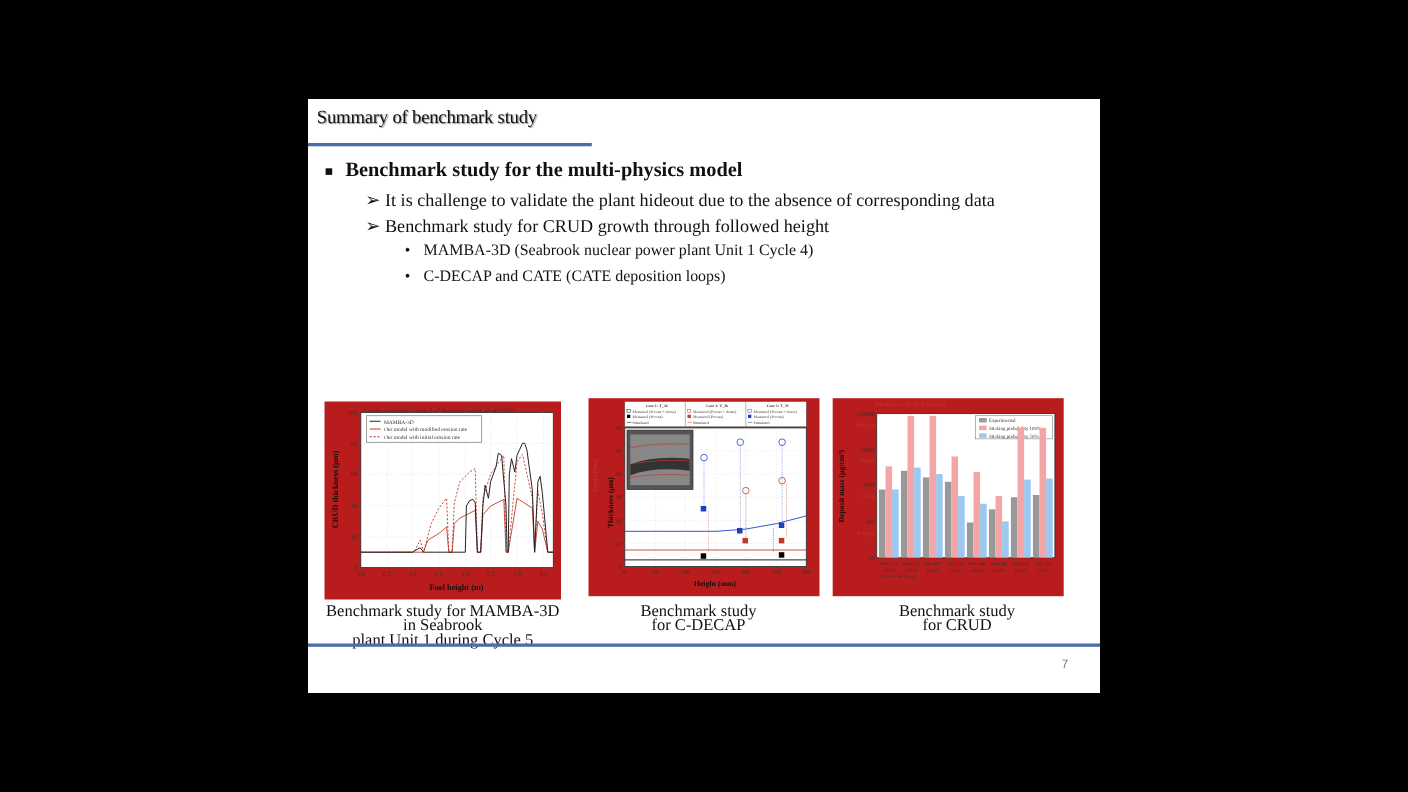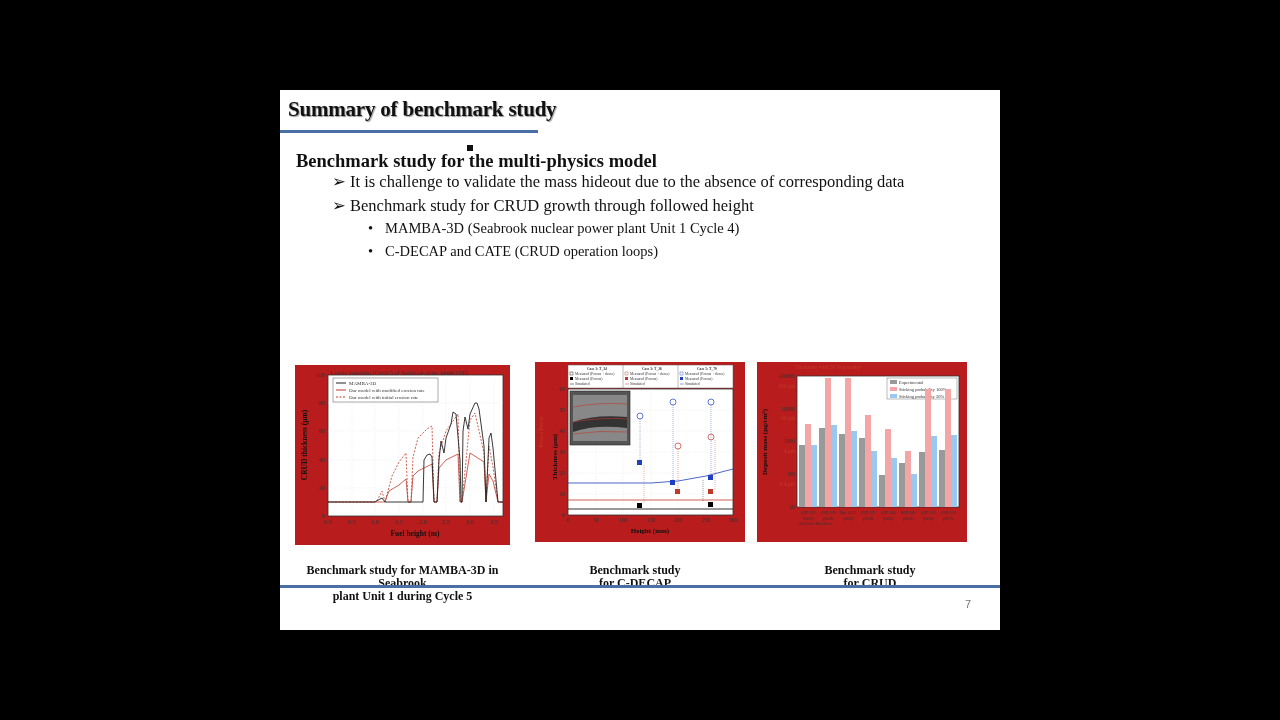--- a/index.html
+++ b/index.html
@@ -1,59 +1,59 @@
 <!DOCTYPE html>
 <html><head>
 <meta charset="utf-8">
 <style>
   html, body { margin:0; padding:0; background:#000; width:1280px; height:720px; overflow:hidden; }
   body { position:relative; font-family:"Liberation Serif", serif; }
   .slide { position:absolute; left:280px; top:90px; width:720px; height:540px; background:#fff; overflow:hidden; }
-  .title { position:absolute; left:8px; top:7px; font-size:21px; font-weight:bold; color:#111; text-shadow:1px 1px 1px #999; letter-spacing:-0.2px; }
+  .title { position:absolute; left:8px; top:7px; font-size:17px; font-weight:normal; color:#111; text-shadow:1px 1px 1px #999; letter-spacing:-0.2px; }
   .title-rule { position:absolute; left:0; top:40px; width:258px; height:3px; background:#4a6fa5; }
-  .b1 { position:absolute; left:16px; top:55px; font-size:18.5px; font-weight:bold; color:#111; display:flex; align-items:center;flex-direction:column; }
+  .b1 { position:absolute; left:16px; top:55px; font-size:18.5px; font-weight:bold; color:#111; display:flex; align-items:center; }
   .b1 .sq { width:6px; height:6px; background:#111; margin-right:12px; }
   .b2 { position:absolute; left:52px; font-size:16.5px; color:#111; display:flex; }
   .b2 .arr { width:14px; margin-right:4px; }
   .b3 { position:absolute; left:88px; font-size:14.5px; color:#111; display:flex; }
   .b3 .dot { margin-right:12px; }
   .chart { position:absolute; background:#b91c1c; }
-  .caption { position:absolute; font-size:12px; font-weight:bold; text-align:center; color:#111; line-height:13px;margin-top:14px; }
+  .caption { position:absolute; font-size:15px; font-weight:normal; text-align:center; color:#111; line-height:13px; }
   .bottom-rule { position:absolute; left:0; top:495px; width:720px; height:3px; background:#4a6fa5; }
   .pagenum { position:absolute; left:685px; top:508px; font-size:11px; color:#777; font-family:"Liberation Sans", sans-serif; }
   svg text { font-family:"Liberation Serif", serif; }
 </style>
 </head>
 <body>
 
 <div class="slide">
   <div class="title">Summary of benchmark study</div>
   <div class="title-rule"></div>
 
   <div class="b1">
     <span class="sq"></span>
     <span>Benchmark study for the multi-physics model</span>
   </div>
 
   <div class="b2" style="top:82px;">
     <span class="arr">➢</span>
-    <span>It is challenge to validate the mass hideout due to the absence of corresponding data</span>
+    <span>It is challenge to validate the plant hideout due to the absence of corresponding data</span>
   </div>
   <div class="b2" style="top:106px;">
     <span class="arr">➢</span>
     <span>Benchmark study for CRUD growth through followed height</span>
   </div>
 
   <div class="b3" style="top:130px;">
     <span class="dot">•</span>
     <span>MAMBA-3D (Seabrook nuclear power plant Unit 1 Cycle 4)</span>
   </div>
   <div class="b3" style="top:153px;">
     <span class="dot">•</span>
-    <span>C-DECAP and CATE (CRUD operation loops)</span>
+    <span>C-DECAP and CATE (CATE deposition loops)</span>
   </div>
 
   <div class="chart" style="left:15px; top:275px; width:215px; height:180px;">
     <svg width="215" height="180" viewBox="0 0 215 180">
       <text x="35" y="10" font-size="6" fill="#333">1 cycle operation (Cycle 5 of Seabrook plant, pin#8 G90)</text>
       <rect x="33" y="10" width="175" height="141" fill="#fff" stroke="#333" stroke-width="0.8"></rect>
       <g stroke="#ddd" stroke-width="0.4" stroke-dasharray="1.5,1.5">
         <line x1="33" y1="38" x2="208" y2="38"></line>
           <line x1="33" y1="66" x2="208" y2="66"></line>
           <line x1="33" y1="95" x2="208" y2="95"></line>

